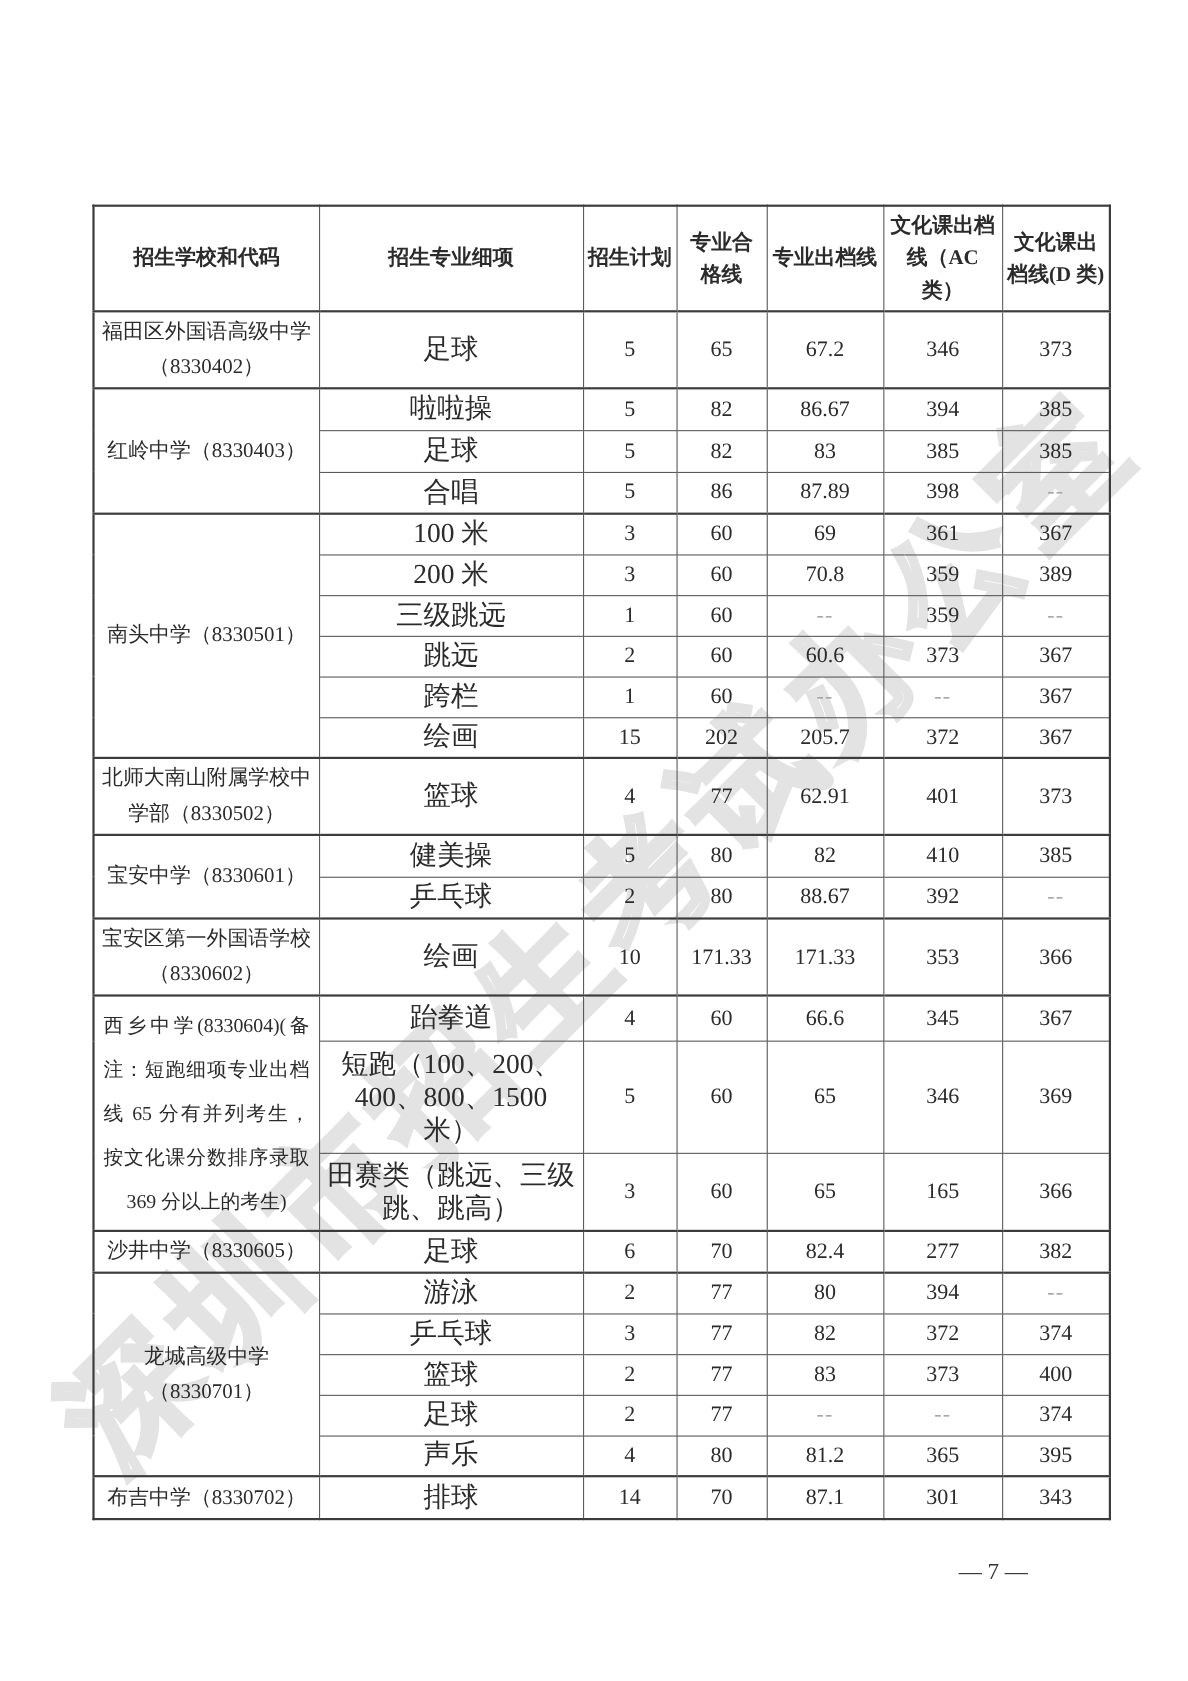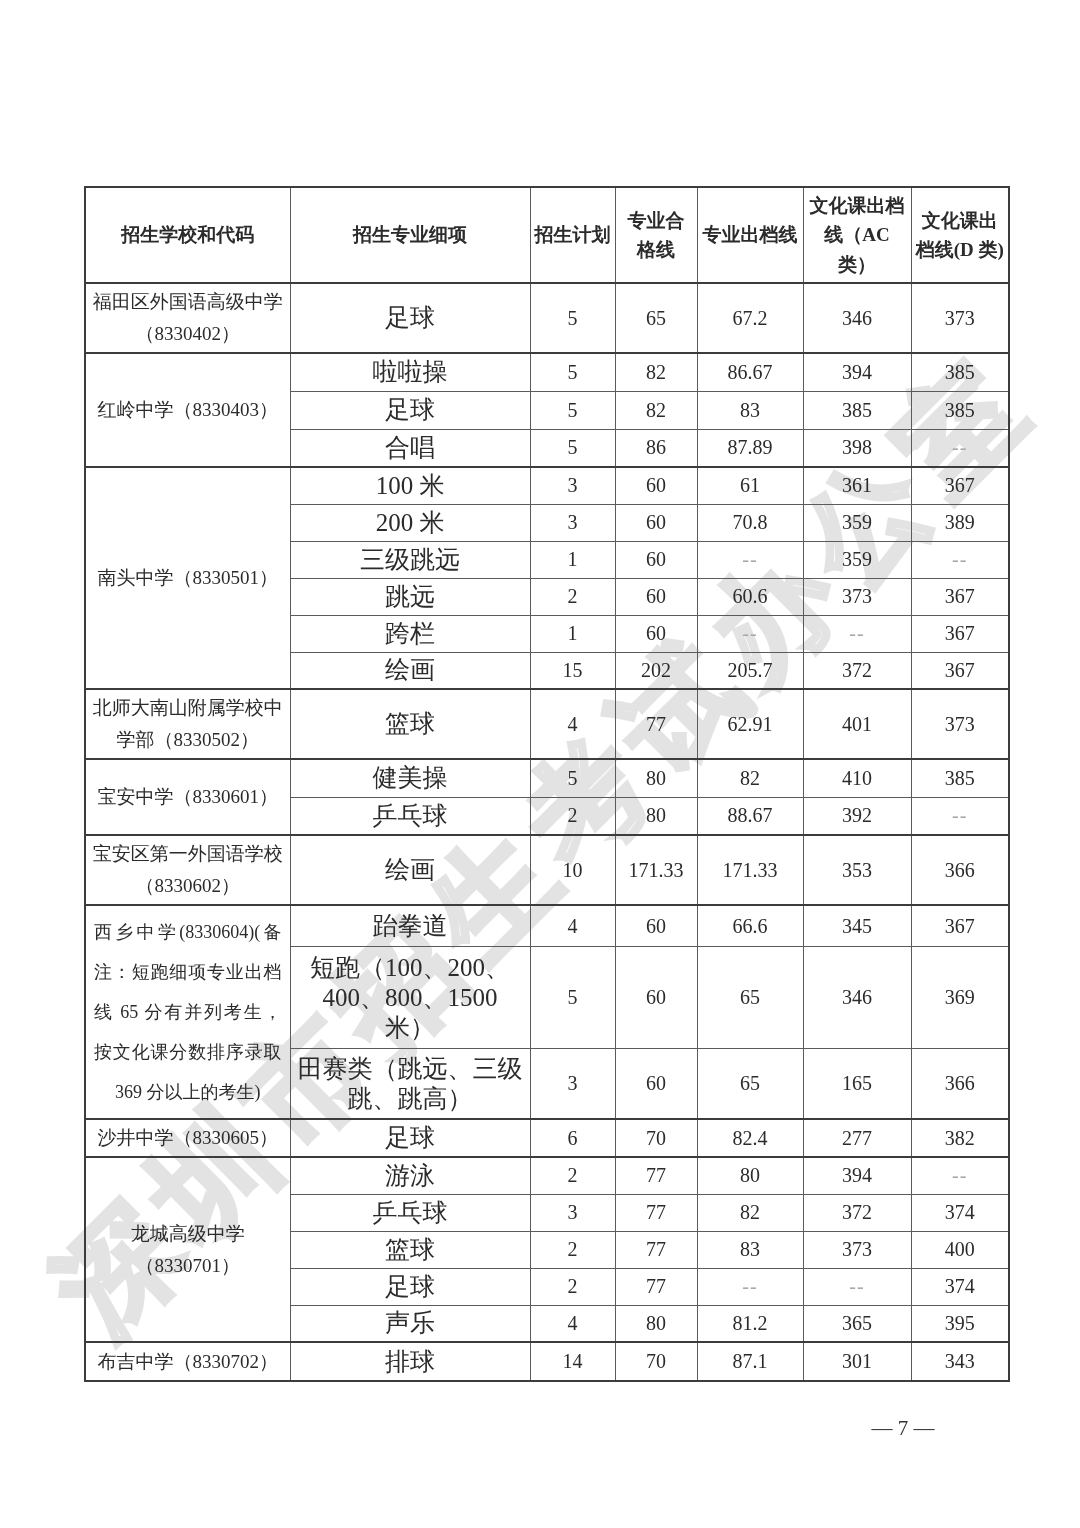--- a/index.html
+++ b/index.html
@@ -155,21 +155,21 @@
         <td>87.89</td>
         <td>398</td>
         <td class="dash-value">--</td>
       </tr>
 
       <tr class="r37 gfirst">
         <td class="school" rowspan="6">南头中学（8330501）</td>
         <td class="item">100 米</td>
         <td>3</td>
         <td>60</td>
-        <td>61</td>
+        <td>69</td>
         <td>361</td>
         <td>367</td>
       </tr>
       <tr class="r37">
         <td class="item">200 米</td>
         <td>3</td>
         <td>60</td>
         <td>70.8</td>
         <td>359</td>
         <td>389</td>

